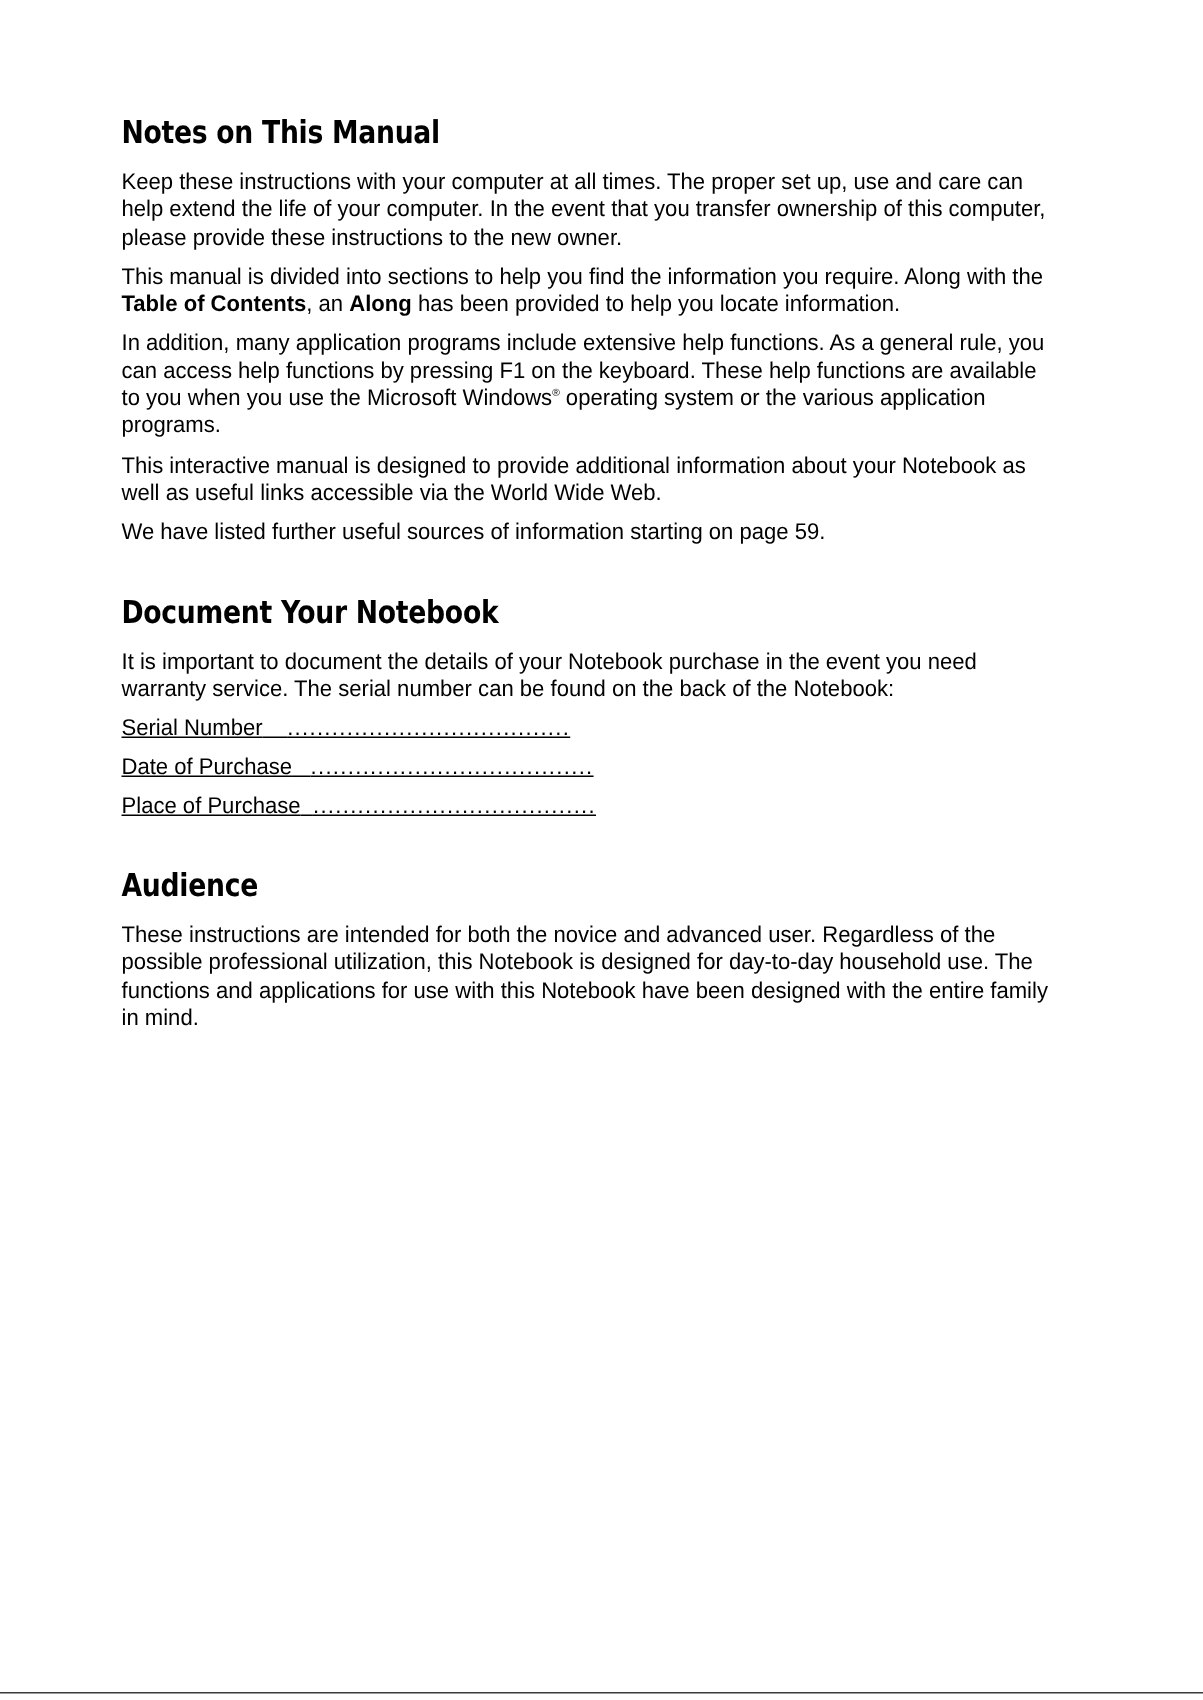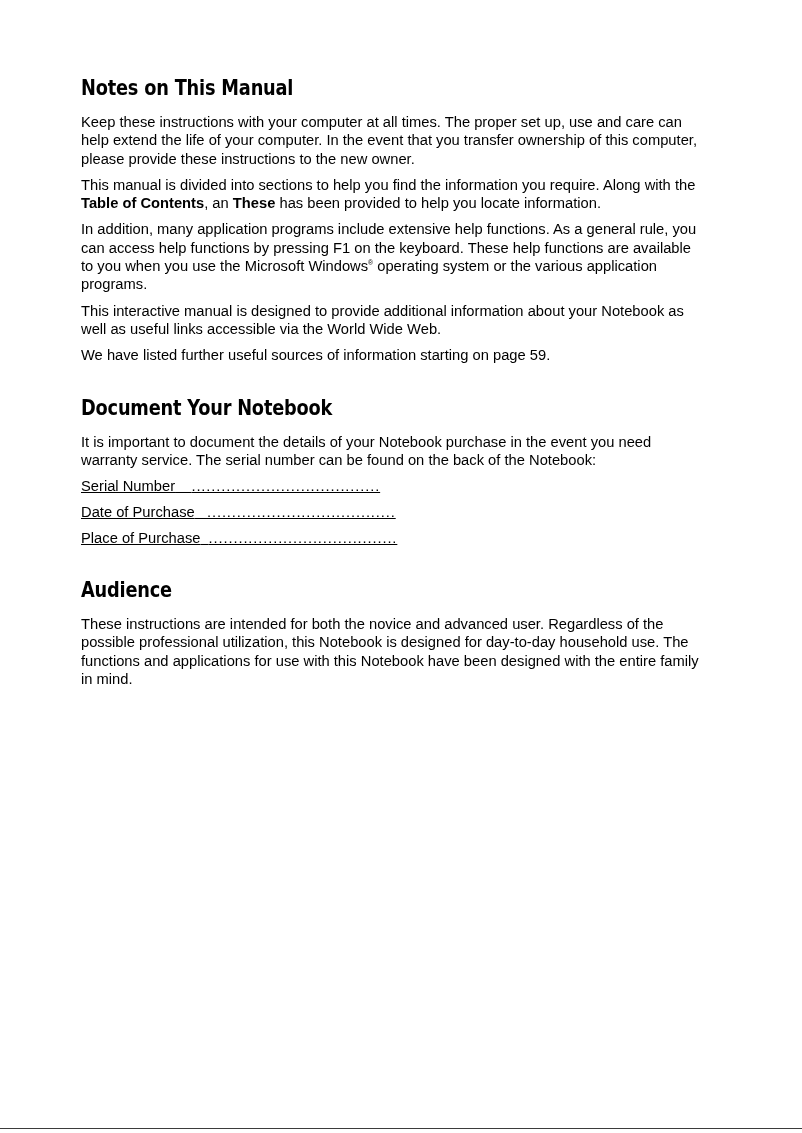--- a/index.html
+++ b/index.html
@@ -111,21 +111,21 @@
 <body>
 
 <div class="page">
 
   <div class="content">
 
     <h1 class="section-heading">Notes on This Manual</h1>
 
     <p class="body-text">Keep these instructions with your computer at all times. The proper set up, use and care can help extend the life of your computer. In the event that you transfer ownership of this computer, please provide these instructions to the new owner.</p>
 
-    <p class="body-text"><span>This manual is divided into sections to help you find the information you require. Along with the </span><b>Table of Contents</b><span>, an </span><b>These</b><span> has been provided to help you locate information.</span></p>
+    <p class="body-text"><span>This manual is divided into sections to help you find the information you require. Along with the </span><b>Table of Contents</b><span>, an </span><b>Along</b><span> has been provided to help you locate information.</span></p>
 
     <p class="body-text"><span>In addition, many application programs include extensive help functions.  As a general rule, you can access help functions by pressing F1 on the keyboard. These help functions are available to you when you use the Microsoft Windows</span><sup class="tm">®</sup><span> operating system or the various application programs.</span></p>
 
     <p class="body-text">This interactive manual is designed to provide additional information about your Notebook as well as useful links accessible via the World Wide Web.</p>
 
     <p class="body-text">We have listed further useful sources of information starting on page 59.</p>
 
     <h1 class="section-heading later">Document Your Notebook</h1>
 
     <p class="body-text">It is important to document the details of your Notebook purchase in the event you need warranty service. The serial number can be found on the back of the Notebook:</p>

